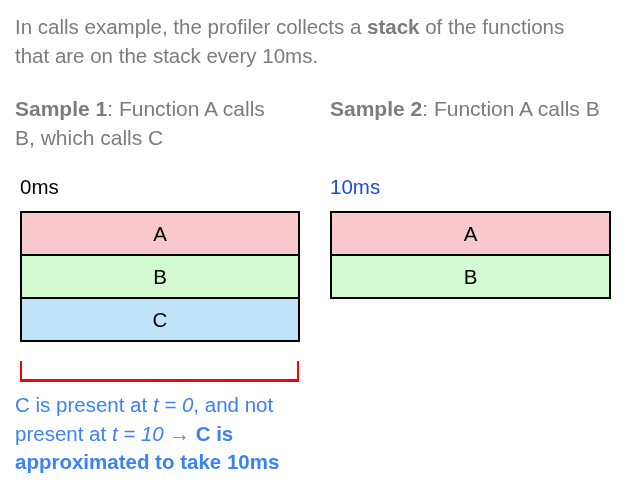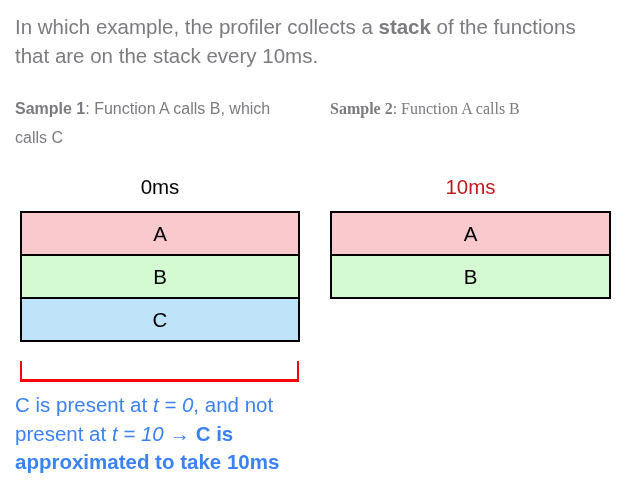--- a/index.html
+++ b/index.html
@@ -17,32 +17,32 @@
     top: 12px;
     width: 580px;
     margin: 0;
     font-size: 20.5px;
     line-height: 29px;
   }
   .caption {
     position: absolute;
     top: 94px;
     margin: 0;
-    font-size: 16px;
+    font-size: 21px;
     line-height: 29px;
   }
   .caption-1 { left: 15px;  width: 262px; }
   .caption-2 { left: 330px; width: 285px; }
   .time {
     position: absolute;
     top: 174px;
     margin: 0;
     font-size: 20.5px;
     line-height: 26px;
-    text-align: center;
+    text-align: left;
     color: #000000;
   }
   .time-1 { left: 20px;  width: 280px; }
   .time-2 { left: 330px; width: 281px; }
   .stack {
     position: absolute;
     top: 211px;
     box-sizing: border-box;
     border: 2px solid #000000;
   }
@@ -77,29 +77,29 @@
     font-size: 20.5px;
     line-height: 28.5px;
     font-weight: 500;
   }
 </style>
 </head>
 <body>
 
 <div class="canvas">
 
-  <p class="intro" style="color: rgb(123, 123, 128);"><span>In which example, the profiler collects a </span><b>stack</b><span> of the functions that are on the stack every 10ms.</span></p>
+  <p class="intro" style="color: rgb(123, 123, 128);"><span>In calls example, the profiler collects a </span><b>stack</b><span> of the functions that are on the stack every 10ms.</span></p>
 
   <p class="caption caption-1" style="color: rgb(123, 123, 128);"><b>Sample 1</b><span>: Function A calls B, which calls C</span></p>
 
-  <p class="caption caption-2" style="color: rgb(123, 123, 128); font-family: Liberation Serif, serif;"><b>Sample 2</b><span>: Function A calls B</span></p>
+  <p class="caption caption-2" style="color: rgb(123, 123, 128);"><b>Sample 2</b><span>: Function A calls B</span></p>
 
   <div class="time time-1" style="color: rgb(0, 0, 0);">0ms</div>
 
-  <div class="time time-2" style="color: #b91c1c;">10ms</div>
+  <div class="time time-2" style="color: #1d4ed8;">10ms</div>
 
   <div class="stack stack-1">
     <div class="frame" style="background-color: rgb(250, 201, 205);">A</div>
     <div class="frame" style="background-color: rgb(212, 250, 210);">B</div>
     <div class="frame" style="background-color: rgb(191, 227, 248);">C</div>
   </div>
 
   <div class="stack stack-2">
     <div class="frame" style="background-color: rgb(250, 201, 205);">A</div>
     <div class="frame" style="background-color: rgb(212, 250, 210);">B</div>

